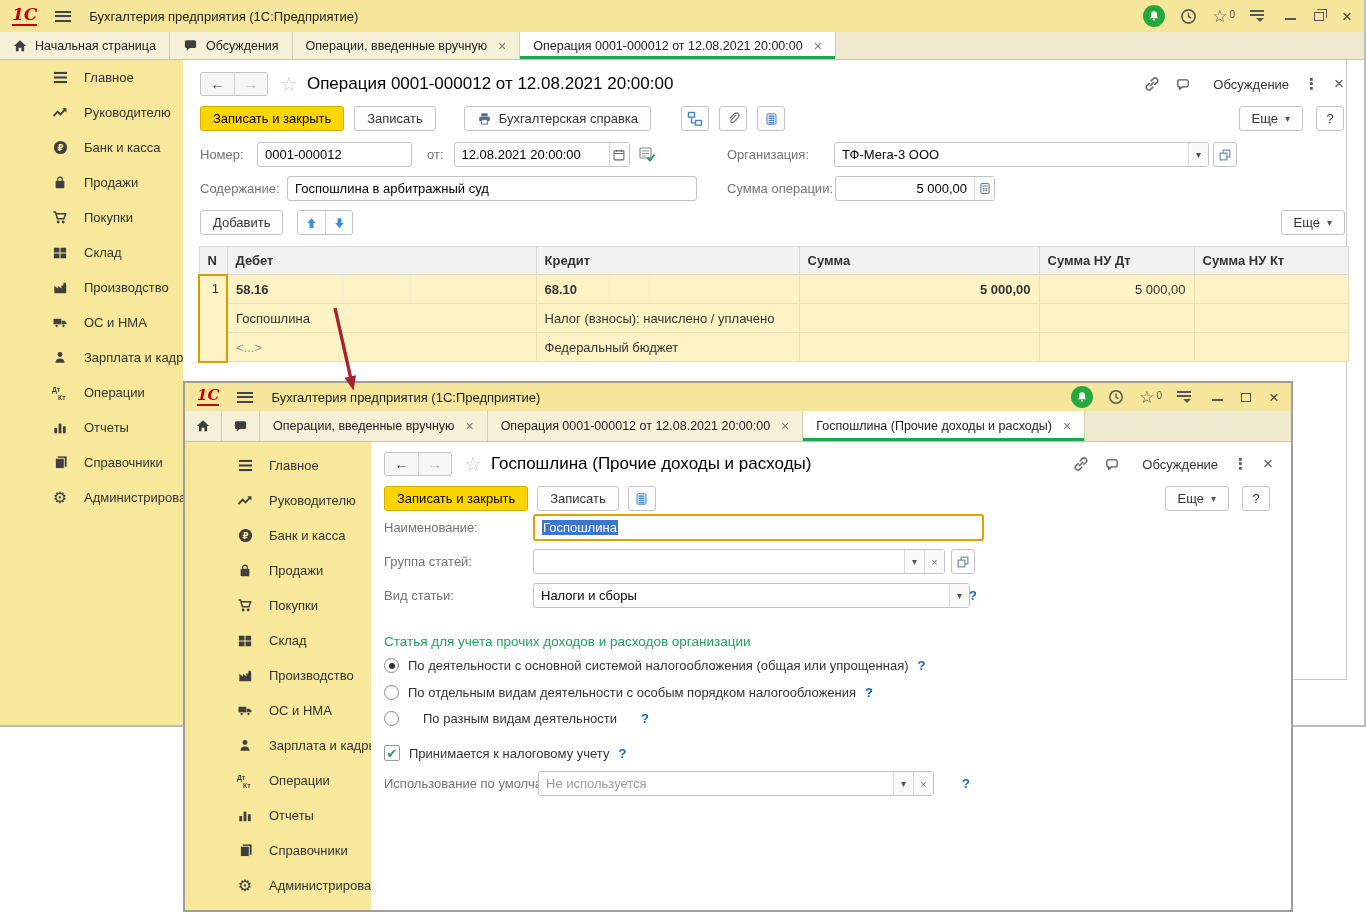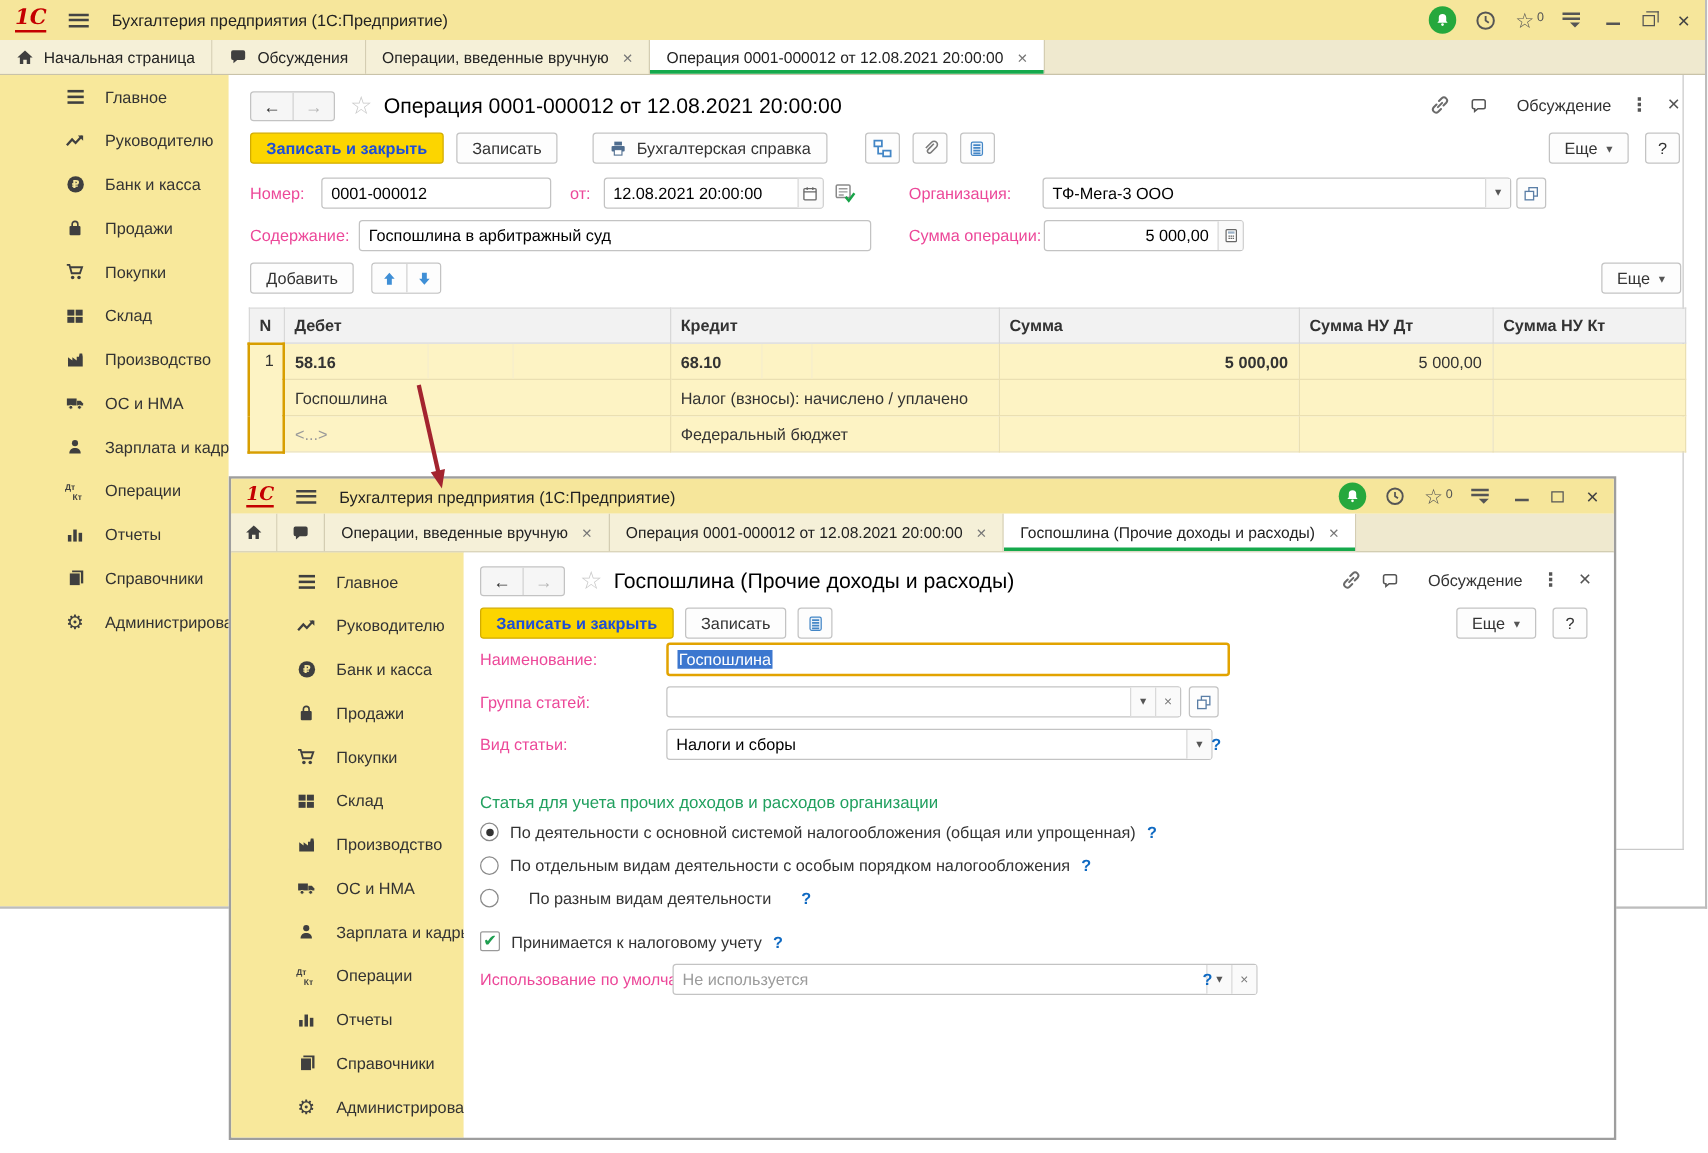--- a/index.html
+++ b/index.html
@@ -59,27 +59,27 @@
 .back-fwd .nb{width:33px;display:flex;align-items:center;justify-content:center;font-size:14px}
 .back-fwd .nb.fwd{border-left:1px solid #d2d2d2;color:#b5b5b5}
 .back-fwd .nb.back{color:#333}
 .doc-star{color:#c9c9c9;font-size:20px;margin:0 9px 0 12px}
 .doc-title{font-size:17px;color:#000;white-space:nowrap}
 .hdr-right{display:flex;align-items:center;gap:15px;color:#444}
 .discuss{display:flex;align-items:center;gap:22px;color:#333}
 .dots{font-size:15px;color:#555;font-weight:bold}
 .hdr-x{font-size:17px;color:#555}
 .btn{display:inline-flex;align-items:center;justify-content:center;gap:7px;height:25px;padding:0 12px;background:#fdfdfd;border:1px solid #c3c3c3;border-radius:3px;font-size:13px;color:#333;white-space:nowrap}
-.btn.primary{background:#fcd500;border-color:#d2ac00;font-weight:bold;color:#1d4ed8}
+.btn.primary{background:#fcd500;border-color:#d2ac00;font-weight:normal;color:#000000}
 .btn.iconbtn{width:28px;padding:0}
 .btn .dd-caret{font-size:10px;color:#555}
 .updown{display:flex;height:25px;border:1px solid #c3c3c3;border-radius:3px;overflow:hidden}
 .updown .ub{width:27px;display:flex;align-items:center;justify-content:center;background:#fdfdfd}
 .updown .ub+.ub{border-left:1px solid #d2d2d2}
-.lbl{color:#ec4899;white-space:nowrap}
+.lbl{color:#737373;white-space:nowrap}
 .field{display:flex;align-items:stretch;height:25px;border:1px solid #c3c3c3;border-radius:3px;background:#fff;color:#000}
 .field .txt{flex:1;display:flex;align-items:center;padding:0 7px;white-space:nowrap;overflow:hidden}
 .field .txt.r{justify-content:flex-end}
 .field .fbtn{width:20px;flex:none;display:flex;align-items:center;justify-content:center;border-left:1px solid #d9d9d9;color:#555;background:#fafafa}
 .field.active{border:2px solid #e2a300;height:27px}
 .sel-text{background:#3c77cf;color:#fff;padding:0 1px}
 .placeholder{color:#9b9b9b}
 .sqbtn{width:24px;height:25px;border:1px solid #c3c3c3;border-radius:3px;background:#fdfdfd;display:flex;align-items:center;justify-content:center}
 .q{color:#0e69c2;font-weight:bold;font-size:13px}
 .dd-glyph{font-size:10px;color:#555}
@@ -361,21 +361,21 @@
     <div class="row" style="top:46px;right:20px;gap:13px">
       <button class="btn">
             <span>Еще</span>
             <span class="dd-caret">▾</span>
           </button>
       <button class="btn iconbtn">?</button>
     </div>
 
     <div class="row" style="left:17px;top:82px">
       <span class="lbl" style="width:57px">Номер:</span>
-      <span class="field" style="width:184px">
+      <span class="field" style="width:155px">
             <span class="txt">0001-000012</span>
           </span>
       <span class="lbl" style="margin:0 10px 0 15px">от:</span>
       <span class="field" style="width:176px">
         <span class="txt">12.08.2021 20:00:00</span>
         <span class="fbtn">
               <svg width="12" height="12" viewBox="0 0 16 16">
                 <rect x="1.5" y="2.5" width="13" height="12" rx="1" fill="#fff" stroke="#666" stroke-width="1.4"></rect>
                 <path d="M1.5 6h13" stroke="#666" stroke-width="1.4"></path>
                 <path d="M5 1v3M11 1v3" stroke="#666" stroke-width="1.4"></path>
@@ -797,21 +797,21 @@
     <div class="row" style="left:13px;top:303px;gap:9px">
       <span class="cb">
             <span class="mark">✔</span>
           </span>
       <span>Принимается к налоговому учету</span>
       <span class="q">?</span>
     </div>
 
     <div class="row" style="left:13px;top:334px">
       <span class="lbl">Использование по умолчанию:</span>
-      <span class="field" style="position:absolute;left:154px;width:468px">
+      <span class="field" style="position:absolute;left:154px;width:396px">
         <span class="txt placeholder" title="Не используется">Не используется</span>
         <span class="fbtn">
               <span class="dd-glyph">▾</span>
             </span>
         <span class="fbtn">
               <span style="font-size:11px;color:#777">×</span>
             </span>
       </span>
       <span class="q" style="position:absolute;left:578px">?</span>
     </div>

